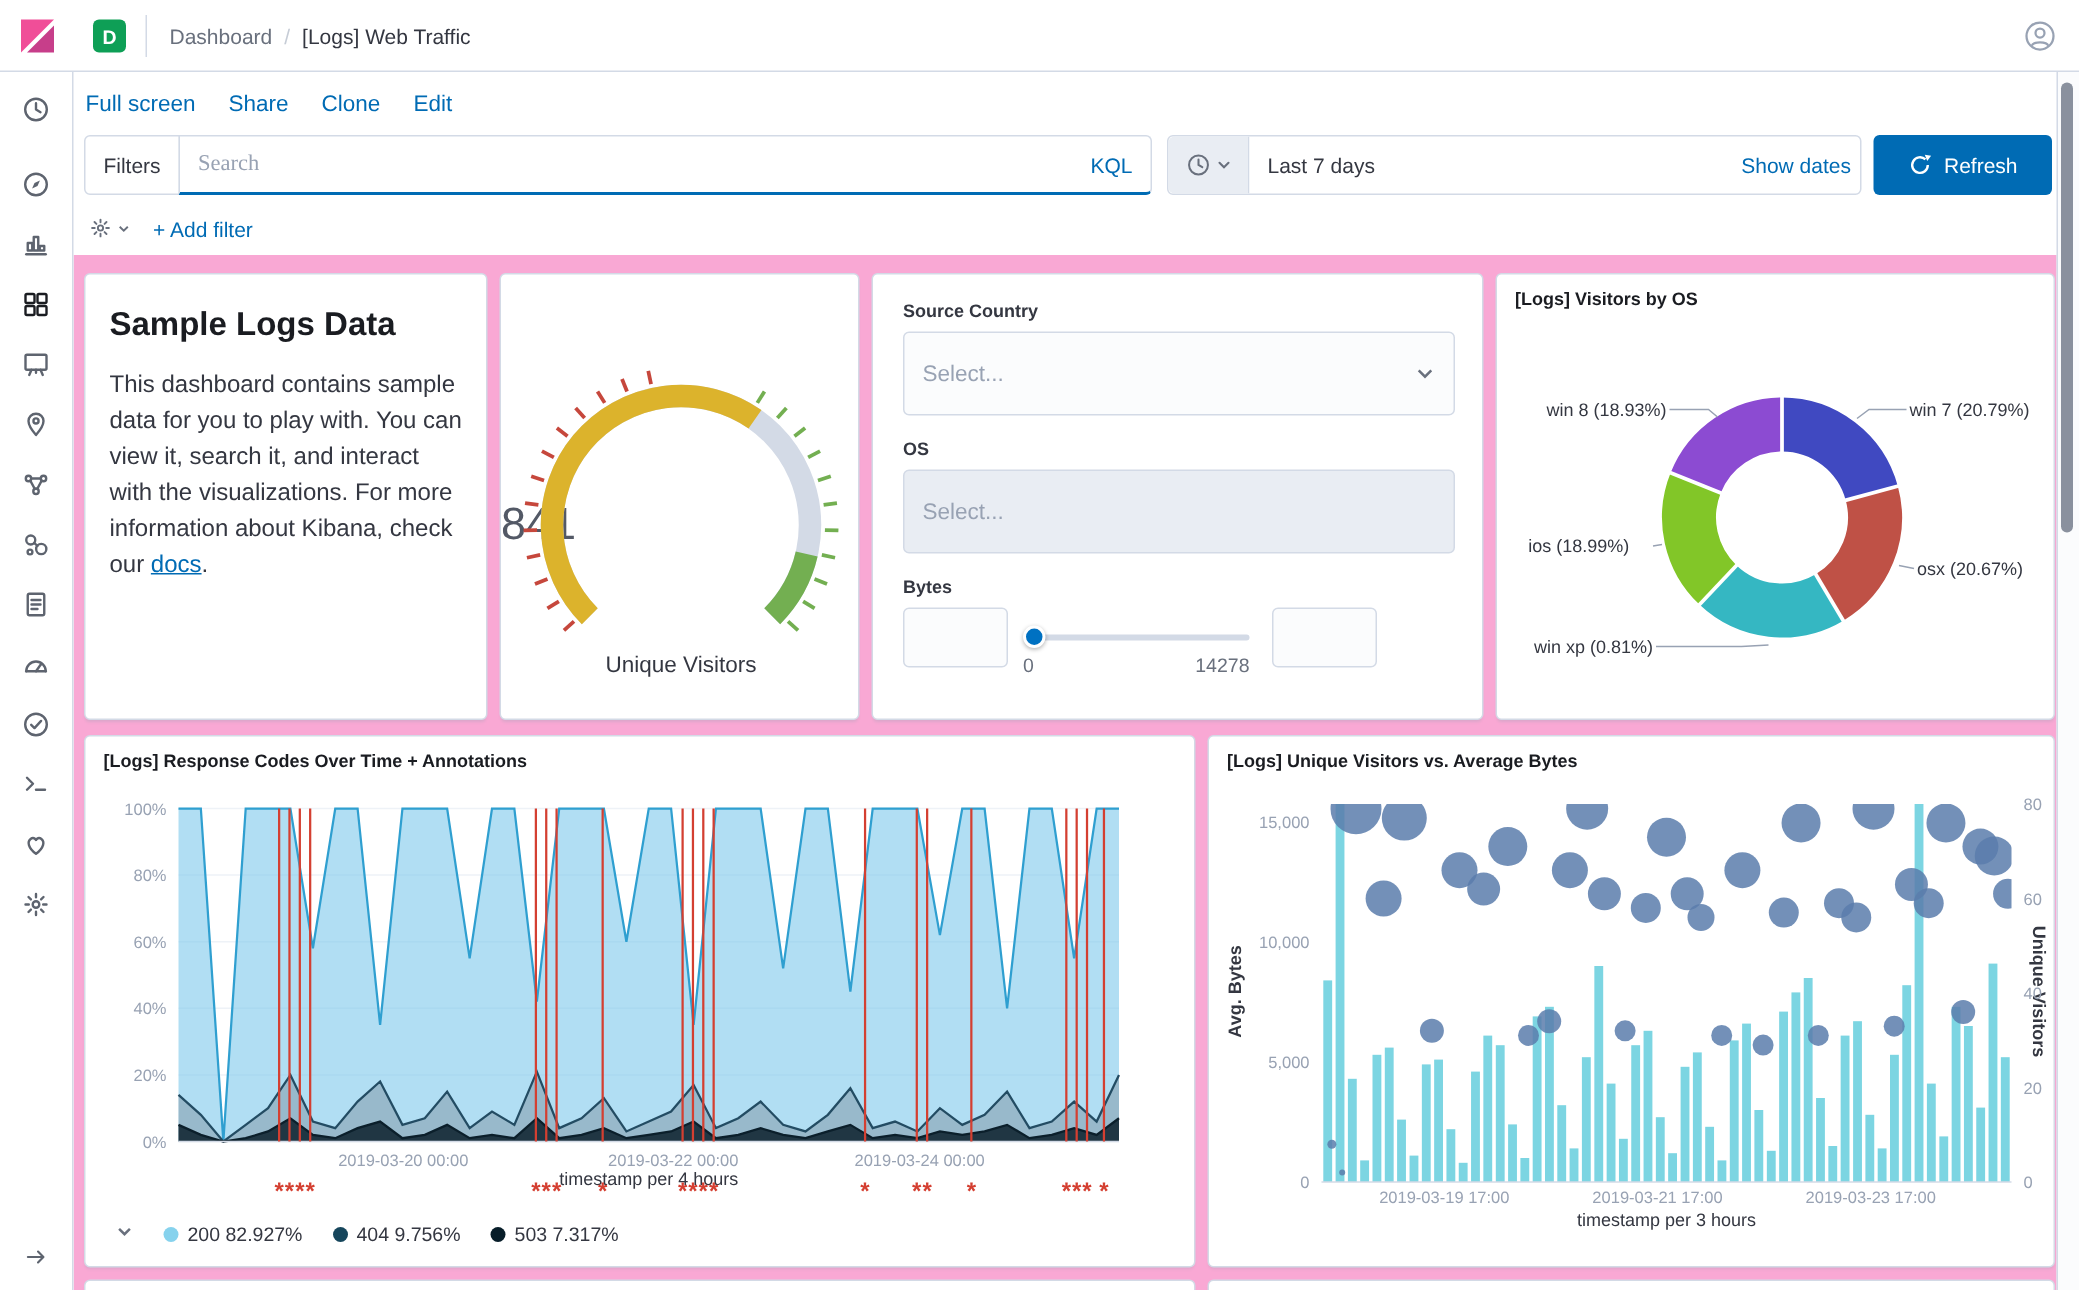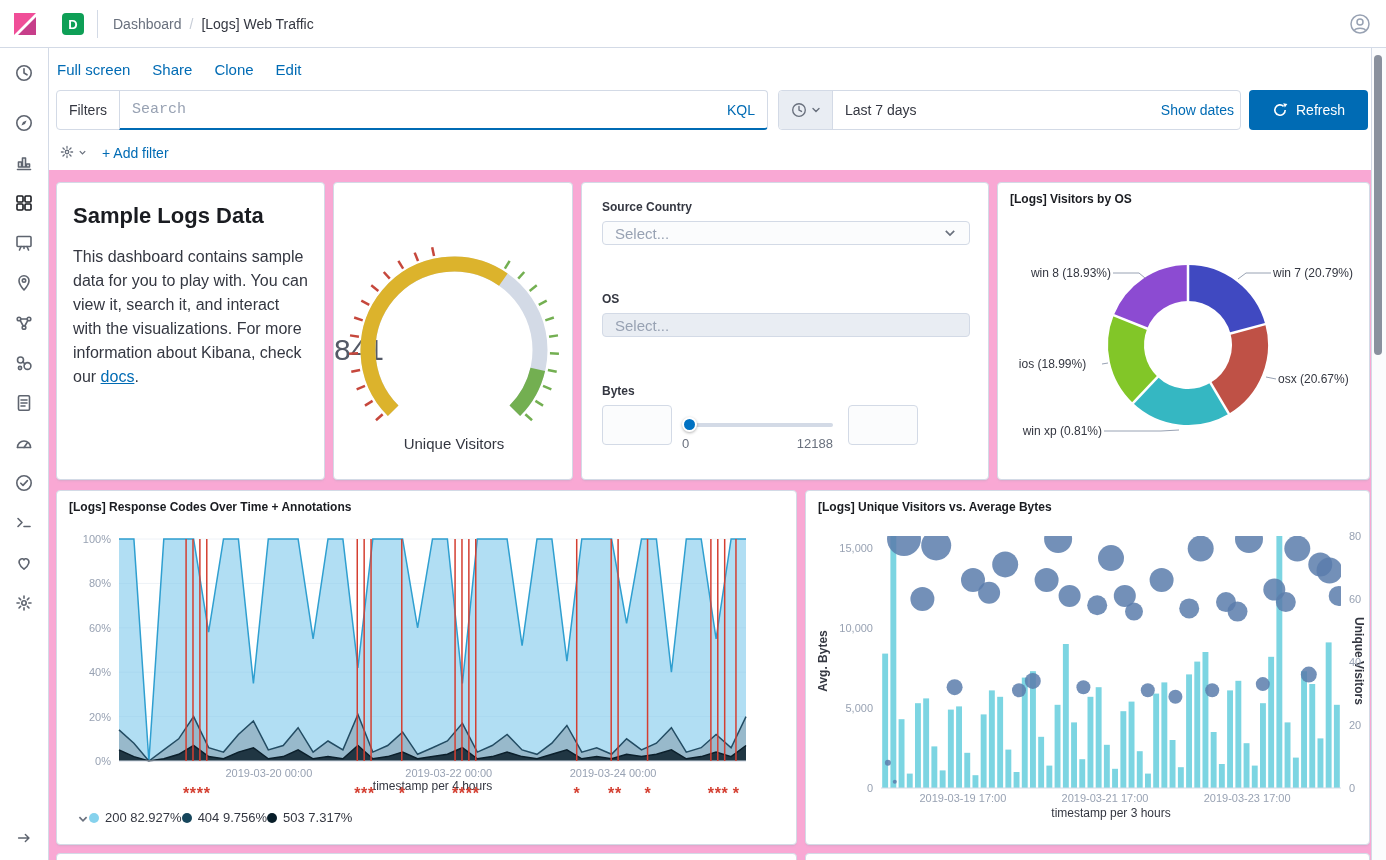--- a/index.html
+++ b/index.html
@@ -19,21 +19,21 @@
   .sidebar{position:absolute;left:0;top:48px;width:49px;height:812px;background:#fff;border-right:1px solid #d3dae6;z-index:15}
   .nav-icon{position:absolute;left:8px;width:32px;height:32px;display:flex;align-items:center;justify-content:center;border-radius:4px;cursor:pointer}
   .nav-icon svg{stroke:#5e646f;fill:none;stroke-width:1.6;stroke-linecap:round;stroke-linejoin:round}
   .nav-icon.active svg{stroke:#1a1c21}
   
   .main{position:absolute;left:49px;top:48px;width:1337px;height:812px}
   .top-menu{position:absolute;left:8px;top:13px;display:flex;gap:22px}
   .top-menu .menu-link{color:#006BB4;font-size:15px;font-weight:500;cursor:pointer}
   .filters-btn{position:absolute;left:7px;top:42px;width:64px;height:40px;border:1px solid #d3dae6;border-radius:4px 0 0 4px;background:#fff;display:flex;align-items:center;justify-content:center;color:#343741;cursor:pointer}
   .search-box{position:absolute;left:70px;top:42px;width:649px;height:40px;border:1px solid #d3dae6;border-bottom:2px solid #006BB4;border-radius:0 4px 4px 0;background:#fff;display:flex;align-items:center;padding:0 12px}
-  .search-box input{flex:1;border:none;outline:none;font-size:15px;font-family:Liberation Mono, monospace;color:#343741;background:transparent}
+  .search-box input{flex:1;border:none;outline:none;font-size:15px;font-family:Liberation Serif, serif;color:#343741;background:transparent}
   .search-box input::placeholder{color:#98a2b3}
   .kql{color:#006BB4;font-size:14px;cursor:pointer;margin-left:8px}
   .date-group{position:absolute;left:729px;top:42px;width:463px;height:40px;border:1px solid #d3dae6;border-radius:4px;background:#fff;display:flex;align-items:center}
   .clock-seg{width:54px;height:100%;background:#e9edf3;border-right:1px solid #d3dae6;border-radius:4px 0 0 4px;display:flex;align-items:center;justify-content:center;gap:3px;cursor:pointer}
   .date-text{margin-left:12px;font-size:14px;color:#343741;cursor:pointer}
   .show-dates{margin-left:auto;margin-right:6px;color:#006BB4;font-size:14px;cursor:pointer}
   .refresh-btn{position:absolute;left:1200px;top:42px;width:119px;height:40px;background:#006BB4;border:none;border-radius:4px;color:#fff;font-size:14px;font-family:inherit;display:flex;align-items:center;justify-content:center;gap:8px;cursor:pointer}
   .filter-opts{position:absolute;left:10px;top:96px;display:flex;align-items:center;gap:3px;cursor:pointer}
   .add-filter{position:absolute;left:53px;top:97px;color:#006BB4;font-size:14px;cursor:pointer;text-decoration:none}
   
@@ -42,37 +42,37 @@
   .panel-title{position:absolute;left:12px;top:9px;font-size:12px;font-weight:700;color:#1a1c21;z-index:5}
   
   .sd-title{position:absolute;left:16px;top:20px;font-size:22px;font-weight:700;color:#1a1c21}
   .sd-body{position:absolute;left:16px;top:62px;width:238px;font-size:16px;line-height:24px;color:#343741}
   .sd-body a{color:#006BB4;text-decoration:underline;cursor:pointer}
   
   .gauge-value{position:absolute;left:0;top:152px;width:240px;text-align:left;font-size:30px;color:#535966}
   .gauge-label{position:absolute;left:0;top:252px;width:240px;text-align:center;font-size:15px;color:#343741}
   
   .ctl-label{position:absolute;font-size:12px;font-weight:700;color:#343741}
-  .select{position:absolute;width:368px;height:24px;background:#fbfcfd;border:1px solid #d3dae6;border-radius:4px;display:flex;align-items:center;padding:0 12px;cursor:pointer}
+  .select{position:absolute;width:368px;height:56px;background:#fbfcfd;border:1px solid #d3dae6;border-radius:4px;display:flex;align-items:center;padding:0 12px;cursor:pointer}
   .select .ph{color:#98a2b3;font-size:15px}
   .select .sp{flex:1}
   .select.gray{background:#e9edf3}
   .ctl-input{position:absolute;width:70px;height:40px;background:#fbfcfd;border:1px solid #d3dae6;border-radius:4px;font-family:inherit;padding:0 8px}
   .slider-track{position:absolute;left:102px;top:240px;width:149px;height:4px;background:#d3dae6;border-radius:2px;cursor:pointer}
   .slider-handle{position:absolute;left:100px;top:234px;width:15px;height:15px;border-radius:50%;background:#0071c2;border:2px solid #fff;box-shadow:0 1px 3px rgba(0,0,0,.3);cursor:pointer}
   .range-min{position:absolute;left:100px;top:253px;font-size:13px;color:#69707d}
   .range-max{position:absolute;left:150px;top:253px;width:101px;text-align:right;font-size:13px;color:#69707d}
   
   .dl{position:absolute;font-size:12px;color:#343741}
   
   .chart-svg{position:absolute;left:0;top:0;z-index:2}
   .x-axis-label{position:absolute;text-align:center;font-size:12px;font-weight:400;color:#343741;z-index:1;pointer-events:none}
   .vlabel{position:absolute;width:140px;text-align:center;font-size:12px;font-weight:700;color:#343741;pointer-events:none}
   
-  .legend{position:absolute;left:20px;top:310px;height:24px;display:flex;align-items:flex-end;z-index:5}
+  .legend{position:absolute;left:20px;top:324px;height:24px;display:flex;align-items:flex-start;gap:20px;z-index:5}
   .legend-item{display:flex;align-items:center;gap:6px;font-size:13px;color:#343741;cursor:pointer}
   .dot{width:10px;height:10px;border-radius:50%;display:inline-block}
   
   .scroll-track{position:absolute;left:1371px;top:48px;width:15px;height:812px;background:#fbfcfd;border-left:1px solid #d3dae6;z-index:30}
   .scroll-thumb{position:absolute;left:2px;top:7px;width:8px;height:300px;background:#8a919e;border-radius:4px;cursor:pointer}
 </style>
 </head>
 <body>
 
 <header class="app-header">
@@ -303,21 +303,21 @@
       <div class="select gray" style="left:20px;top:130px">
         <span class="ph">Select...</span>
           <span class="sp"></span>
       </div>
       <div class="ctl-label" style="left:20px;top:201px">Bytes</div>
       <input class="ctl-input" style="left: 20px; top: 222px;">
       <div>
         <div class="slider-track"></div>
         <div class="slider-handle"></div>
         <div class="range-min">0</div>
-        <div class="range-max">12188</div>
+        <div class="range-max">14278</div>
       </div>
       <input class="ctl-input" style="left: 266px; top: 222px;">
     </div>
 
     <div class="panel" style="left:948px;top:12px;width:373px;height:298px">
       <div class="panel-title">[Logs] Visitors by OS</div>
       <svg id="donut-svg" class="chart-svg" width="373" height="298" viewBox="0 0 373 298">
           <path d="M 190 100 A 62 62 0 0 1 249.845605659993 145.79804076080262" fill="none" stroke="#4049c1" stroke-width="36"></path>
           <path d="M 249.845605659993 145.79804076080262 A 62 62 0 0 1 221.68070771223415 215.2947723407464" fill="none" stroke="#bf5146" stroke-width="36"></path>
           <path d="M 221.68070771223415 215.2947723407464 A 62 62 0 0 1 147.34215606743948 206.99231435506857" fill="none" stroke="#35b7c2" stroke-width="36"></path>

